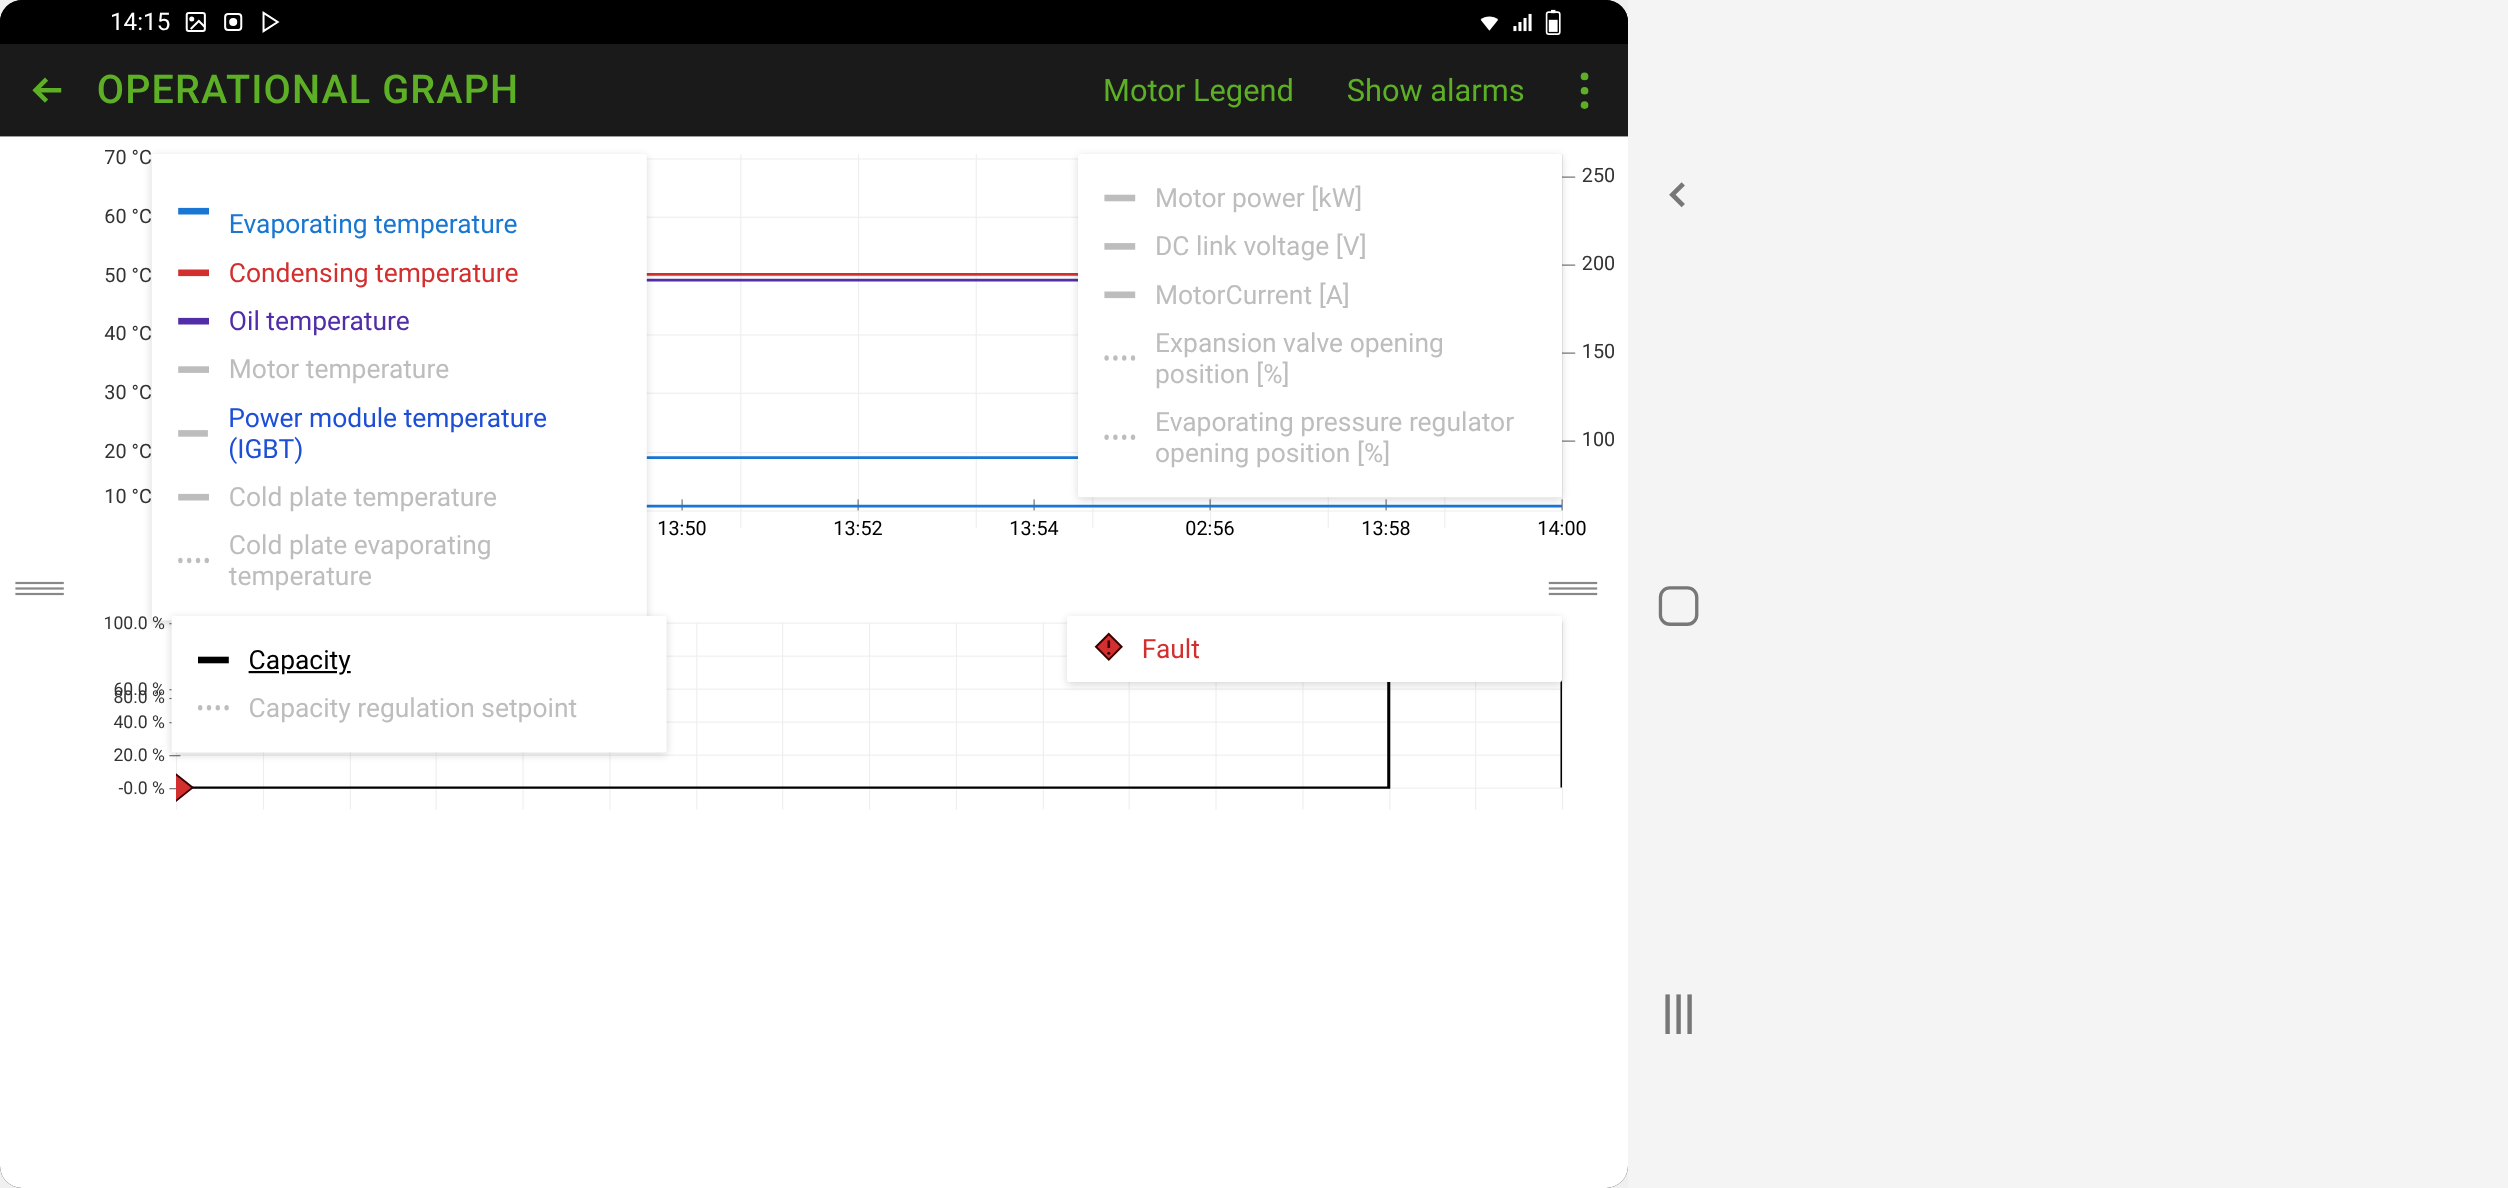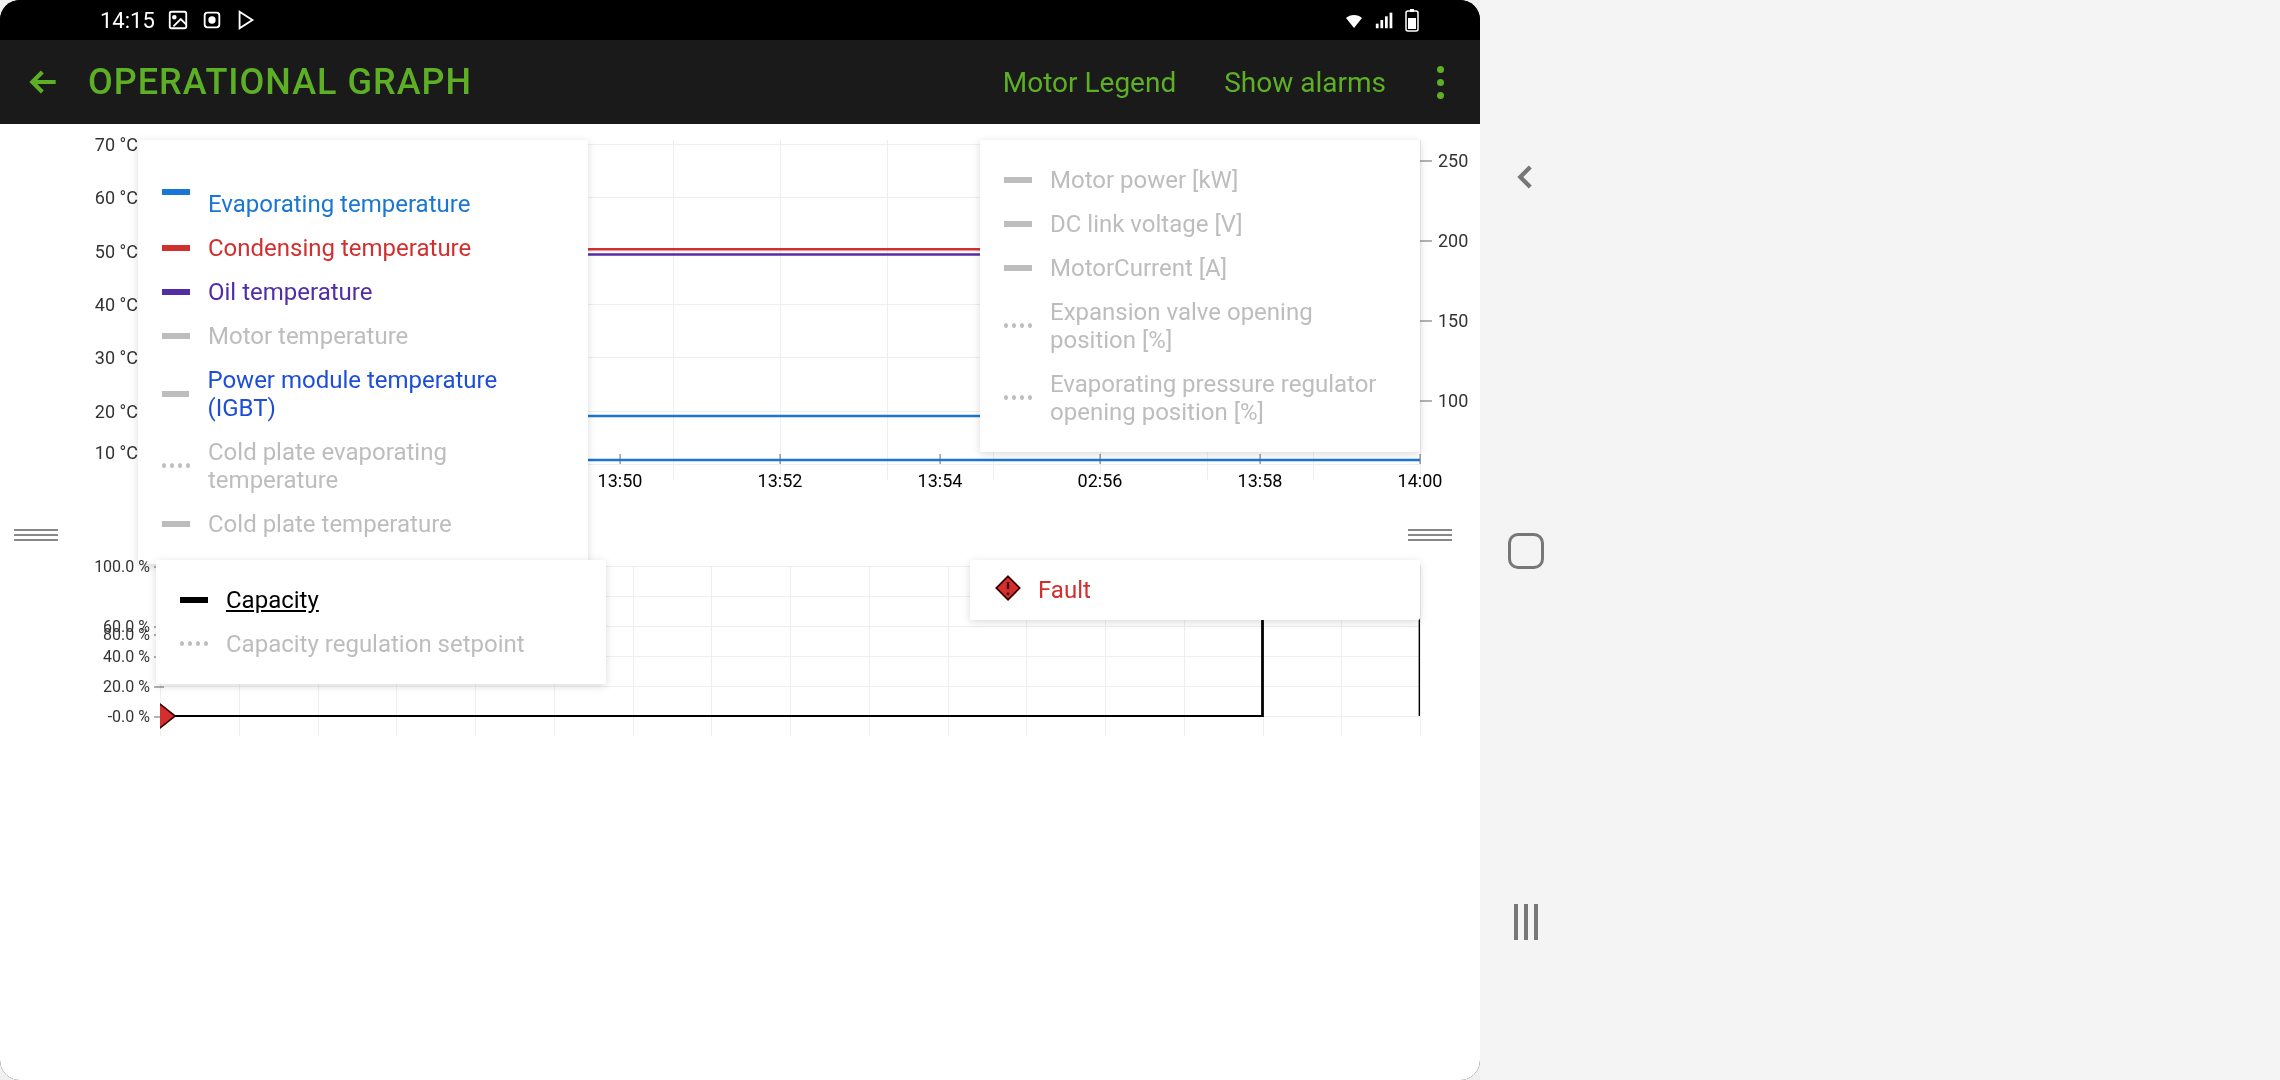--- a/index.html
+++ b/index.html
@@ -292,31 +292,31 @@
           </div>
           <div class="legend-item">
             <div class="legend-swatch" style="background: rgb(189, 189, 189);"></div>
             <div class="legend-label" style="color: rgb(189, 189, 189);">Motor temperature</div>
           </div>
           <div class="legend-item">
             <div class="legend-swatch" style="background: rgb(189, 189, 189);"></div>
             <div class="legend-label" style="color: #1d4ed8;">Power module temperature (IGBT)</div>
           </div>
           <div class="legend-item">
+            <div class="legend-swatch" style="background: rgb(189, 189, 189);"></div>
+            <div class="legend-label" style="color: rgb(189, 189, 189);">Cold plate temperature</div>
+          </div>
+          <div class="legend-item">
             <div class="legend-swatch dotted">
               <span style="background: rgb(189, 189, 189);"></span>
               <span style="background: rgb(189, 189, 189);"></span>
               <span style="background: rgb(189, 189, 189);"></span>
               <span style="background: rgb(189, 189, 189);"></span>
             </div>
             <div class="legend-label" style="color: rgb(189, 189, 189);">Cold plate evaporating temperature</div>
-          </div>
-          <div class="legend-item">
-            <div class="legend-swatch" style="background: rgb(189, 189, 189);"></div>
-            <div class="legend-label" style="color: rgb(189, 189, 189);">Cold plate temperature</div>
           </div>
         </div>
 
       <div class="legend-box" style="right:60px; top:0; width:440px;" id="legR">
           <div class="legend-item">
             <div class="legend-swatch" style="background: rgb(189, 189, 189);"></div>
             <div class="legend-label" style="color: rgb(189, 189, 189);">Motor power [kW]</div>
           </div>
           <div class="legend-item">
             <div class="legend-swatch" style="background: rgb(189, 189, 189);"></div>

